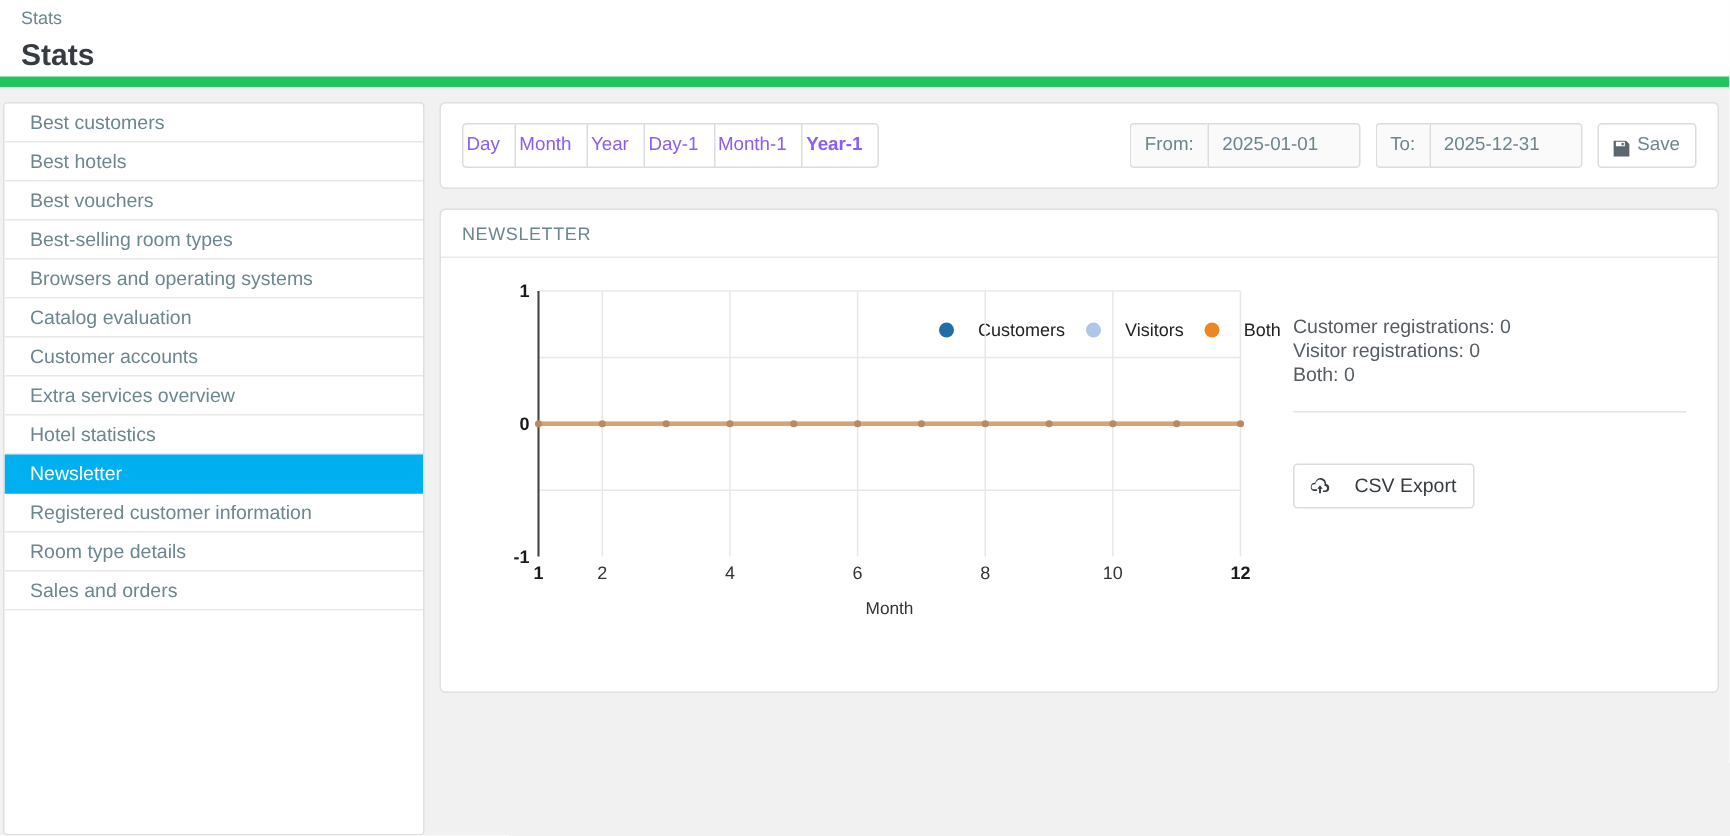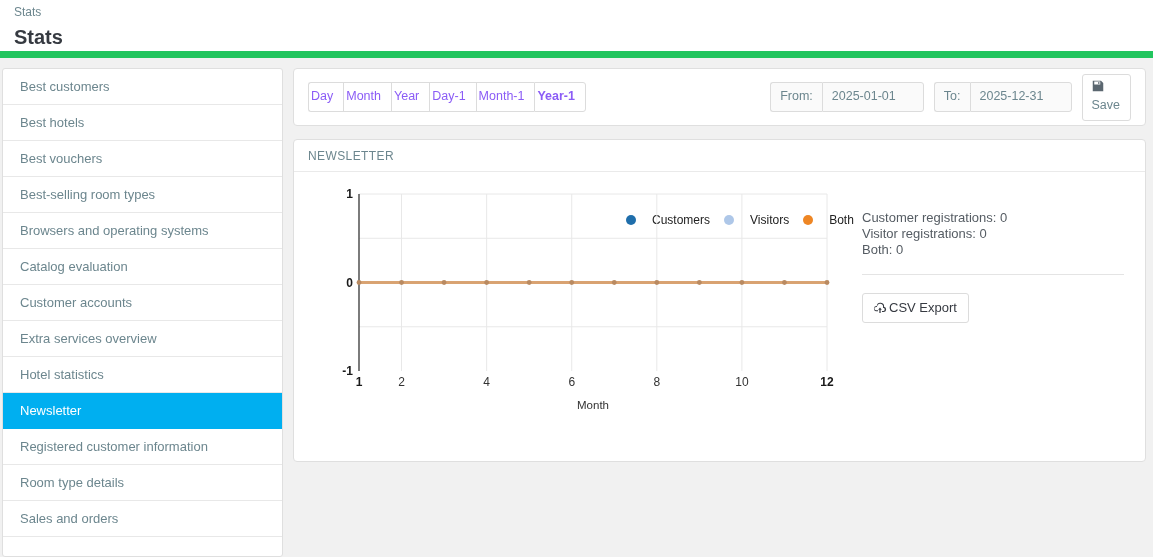--- a/index.html
+++ b/index.html
@@ -42,21 +42,21 @@
     width: 281px;
     flex: 0 0 281px;
     background: #ffffff;
     border: 1px solid #dfdfdf;
     border-radius: 3px;
     margin-right: 10px;
     overflow: hidden;
     height: 489px;
   }
   .sidebar-item {
-    height: 36px;
+    height: 26px;
     display: flex;
     align-items: center;
     padding-left: 17px;
     font-size: 13px;
     color: #6c868e;
     border-bottom: 1px solid #e8e8e8;
     cursor: pointer;
     white-space: nowrap;
   }
   .sidebar-item.active {
@@ -128,25 +128,24 @@
   .save-btn {
     margin-left: 10px;
     font-size: 12.5px;
     color: #6c868e;
     background: #ffffff;
     border: 1px solid #dcdcdc;
     border-radius: 3px;
     padding: 5px 10px 6px 9px;
     line-height: 17px;
     display: flex;
-    align-items: flex-start;
+    align-items: flex-end;
     gap: 5px;
     cursor: pointer;
     font-family: "Liberation Sans", sans-serif;
-    flex-direction: column;
   }
   
   .chart-panel { height: 323px; }
   .panel-head {
     height: 32px;
     display: flex;
     align-items: center;
     padding: 0 14px;
     border-bottom: 1px solid #eaeaea;
     font-size: 12px;
@@ -197,23 +196,24 @@
   }
   .csv-btn {
     font-size: 13px;
     color: #363a41;
     background: #ffffff;
     border: 1px solid #dcdcdc;
     border-radius: 3px;
     padding: 6px 11px 7px 10px;
     display: inline-flex;
     align-items: center;
-    gap: 2px;
+    gap: 16px;
     cursor: pointer;
     font-family: "Liberation Sans", sans-serif;
+    margin-top: 16px;
   }
   .icon-svg { display: block; }
 </style>
 </head>
 <body>
 
 <div class="page-header">
   <div class="breadcrumb">Stats</div>
   <div class="page-title">Stats</div>
 </div>

